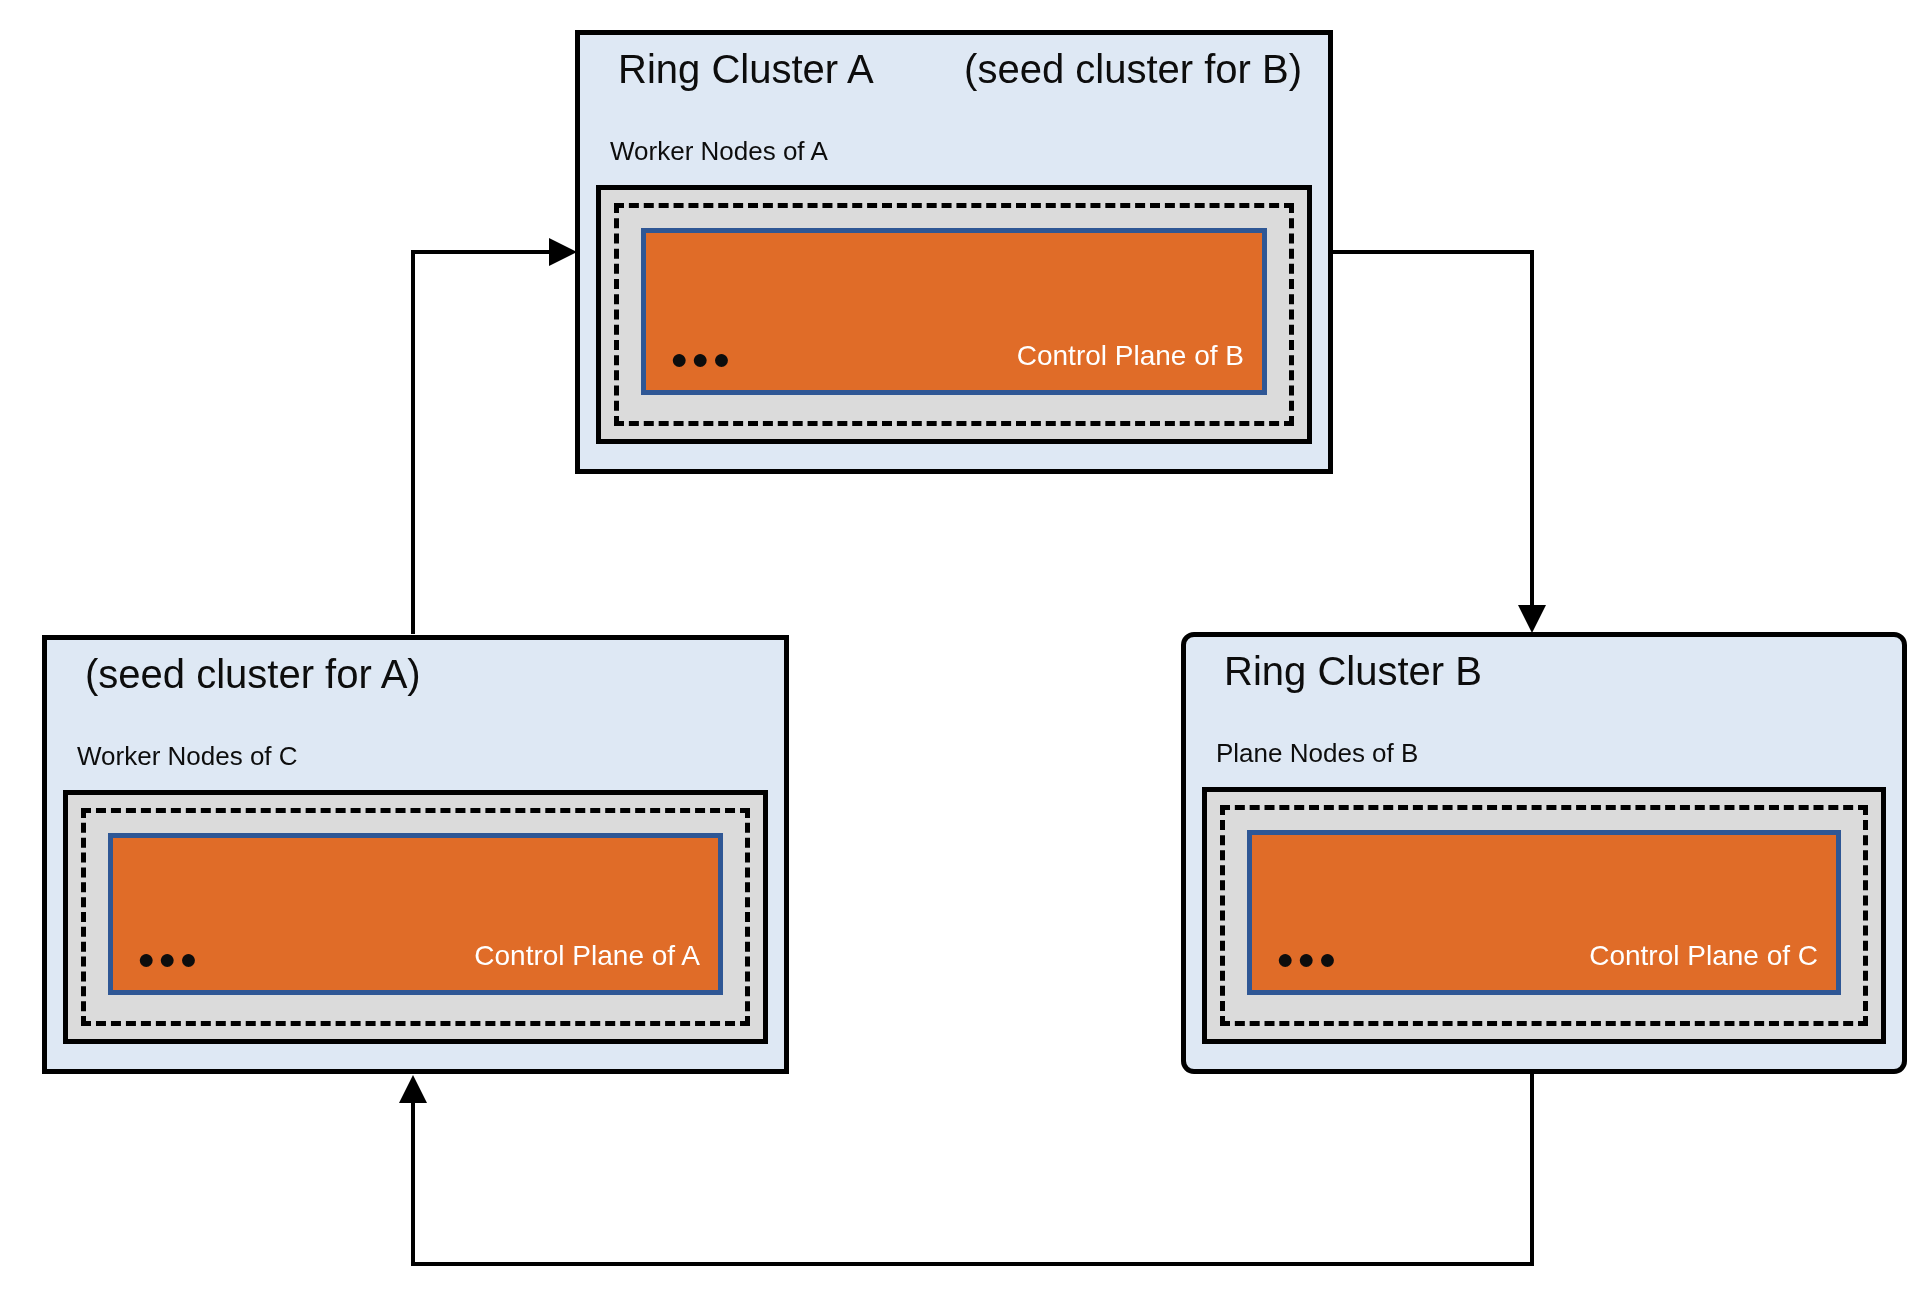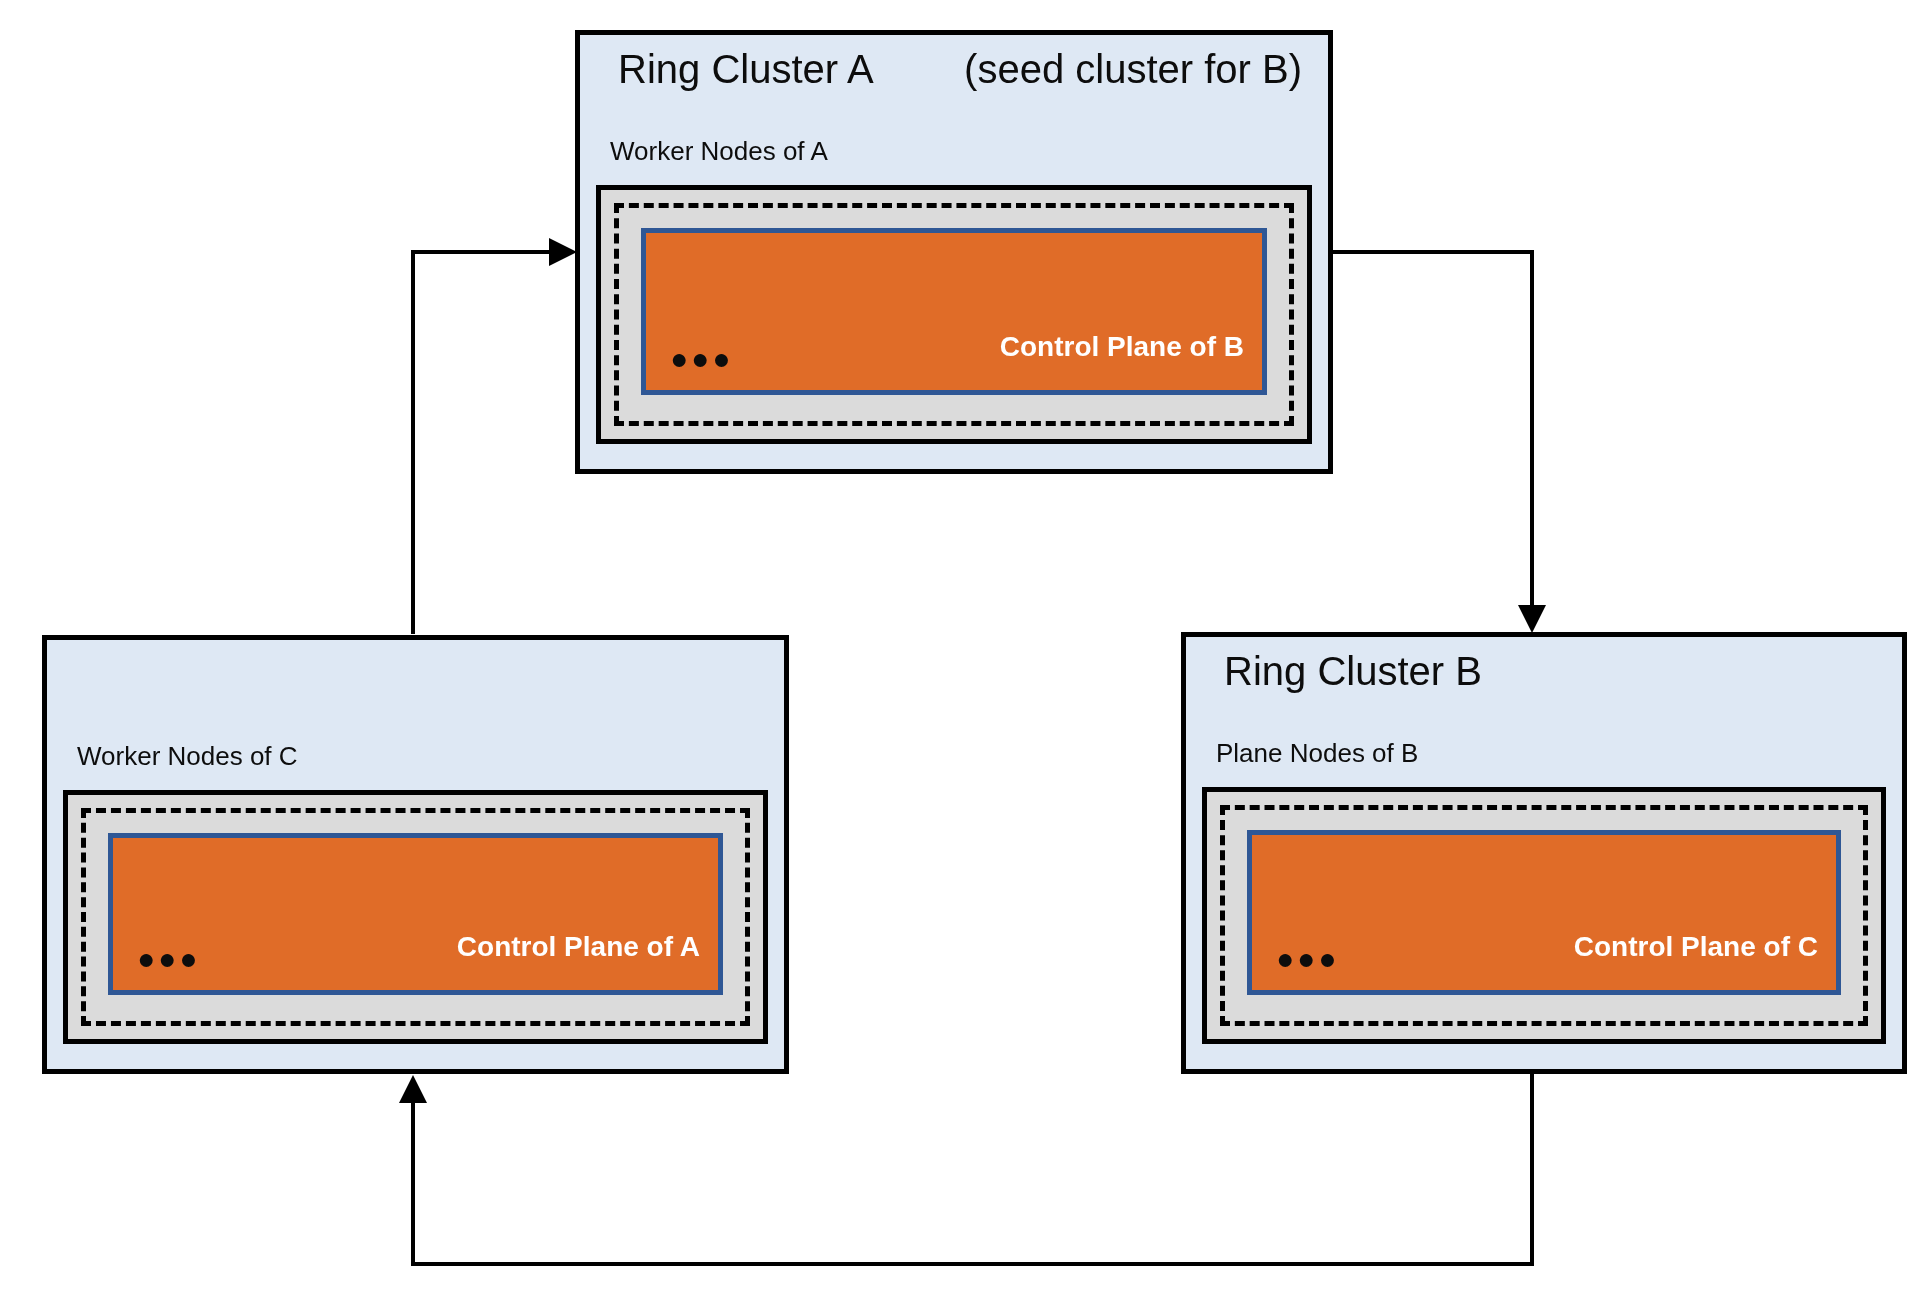--- a/index.html
+++ b/index.html
@@ -18,21 +18,21 @@
     overflow: hidden;
   }
 
   
   .cluster {
     position: absolute;
     background: var(--cluster_fill);
     border: 5px solid var(--line_color);
   }
   .cluster-a { left: 575px; top: 30px;  width: 758px; height: 444px; }
-  .cluster-b { left: 1181px; top: 632px; width: 726px; height: 442px; }
+  .cluster-b { left: 1181px; top: 632px; width: 726px; height: 442px; border-radius: 13px; }
   .cluster-c { left: 42px;  top: 635px; width: 747px; height: 439px; }
 
   .cluster-title-row {
     position: absolute;
     left: 38px; right: 26px; top: 12px;
     display: flex;
     justify-content: space-between;
     align-items: baseline;
     font-size: 40px;
     font-weight: 400;
@@ -68,23 +68,23 @@
   .ellipsis-dots {
     position: absolute;
     left: 24px; bottom: 16px;
     font-size: 30px;
     line-height: 1;
     letter-spacing: 3px;
     color: var(--text_color);
   }
   .control-label {
     position: absolute;
-    right: 18px; bottom: 27px;
+    right: 18px; bottom: 18px;
     font-size: 28px;
-    font-weight: 700;
+    font-weight: 400;
     color: var(--control_label_color);
     white-space: nowrap;
   }
 
   
   .arrows {
     position: absolute;
     left: 0; top: 0;
     width: 1924px; height: 1306px;
     pointer-events: none;
@@ -130,20 +130,21 @@
         <div class="control-box">
           <span class="ellipsis-dots">●●●</span>
           <span class="control-label">Control Plane of C</span>
         </div>
       </div>
     </div>
   </div>
 
   <div class="cluster cluster-c">
     <div class="cluster-title-row">
+      <span>(seed cluster for A)</span>
     </div>
     <div class="worker-label">Worker Nodes of C</div>
     <div class="worker-box">
       <div class="dashed-box">
         <div class="control-box">
           <span class="ellipsis-dots">●●●</span>
           <span class="control-label">Control Plane of A</span>
         </div>
       </div>
     </div>

